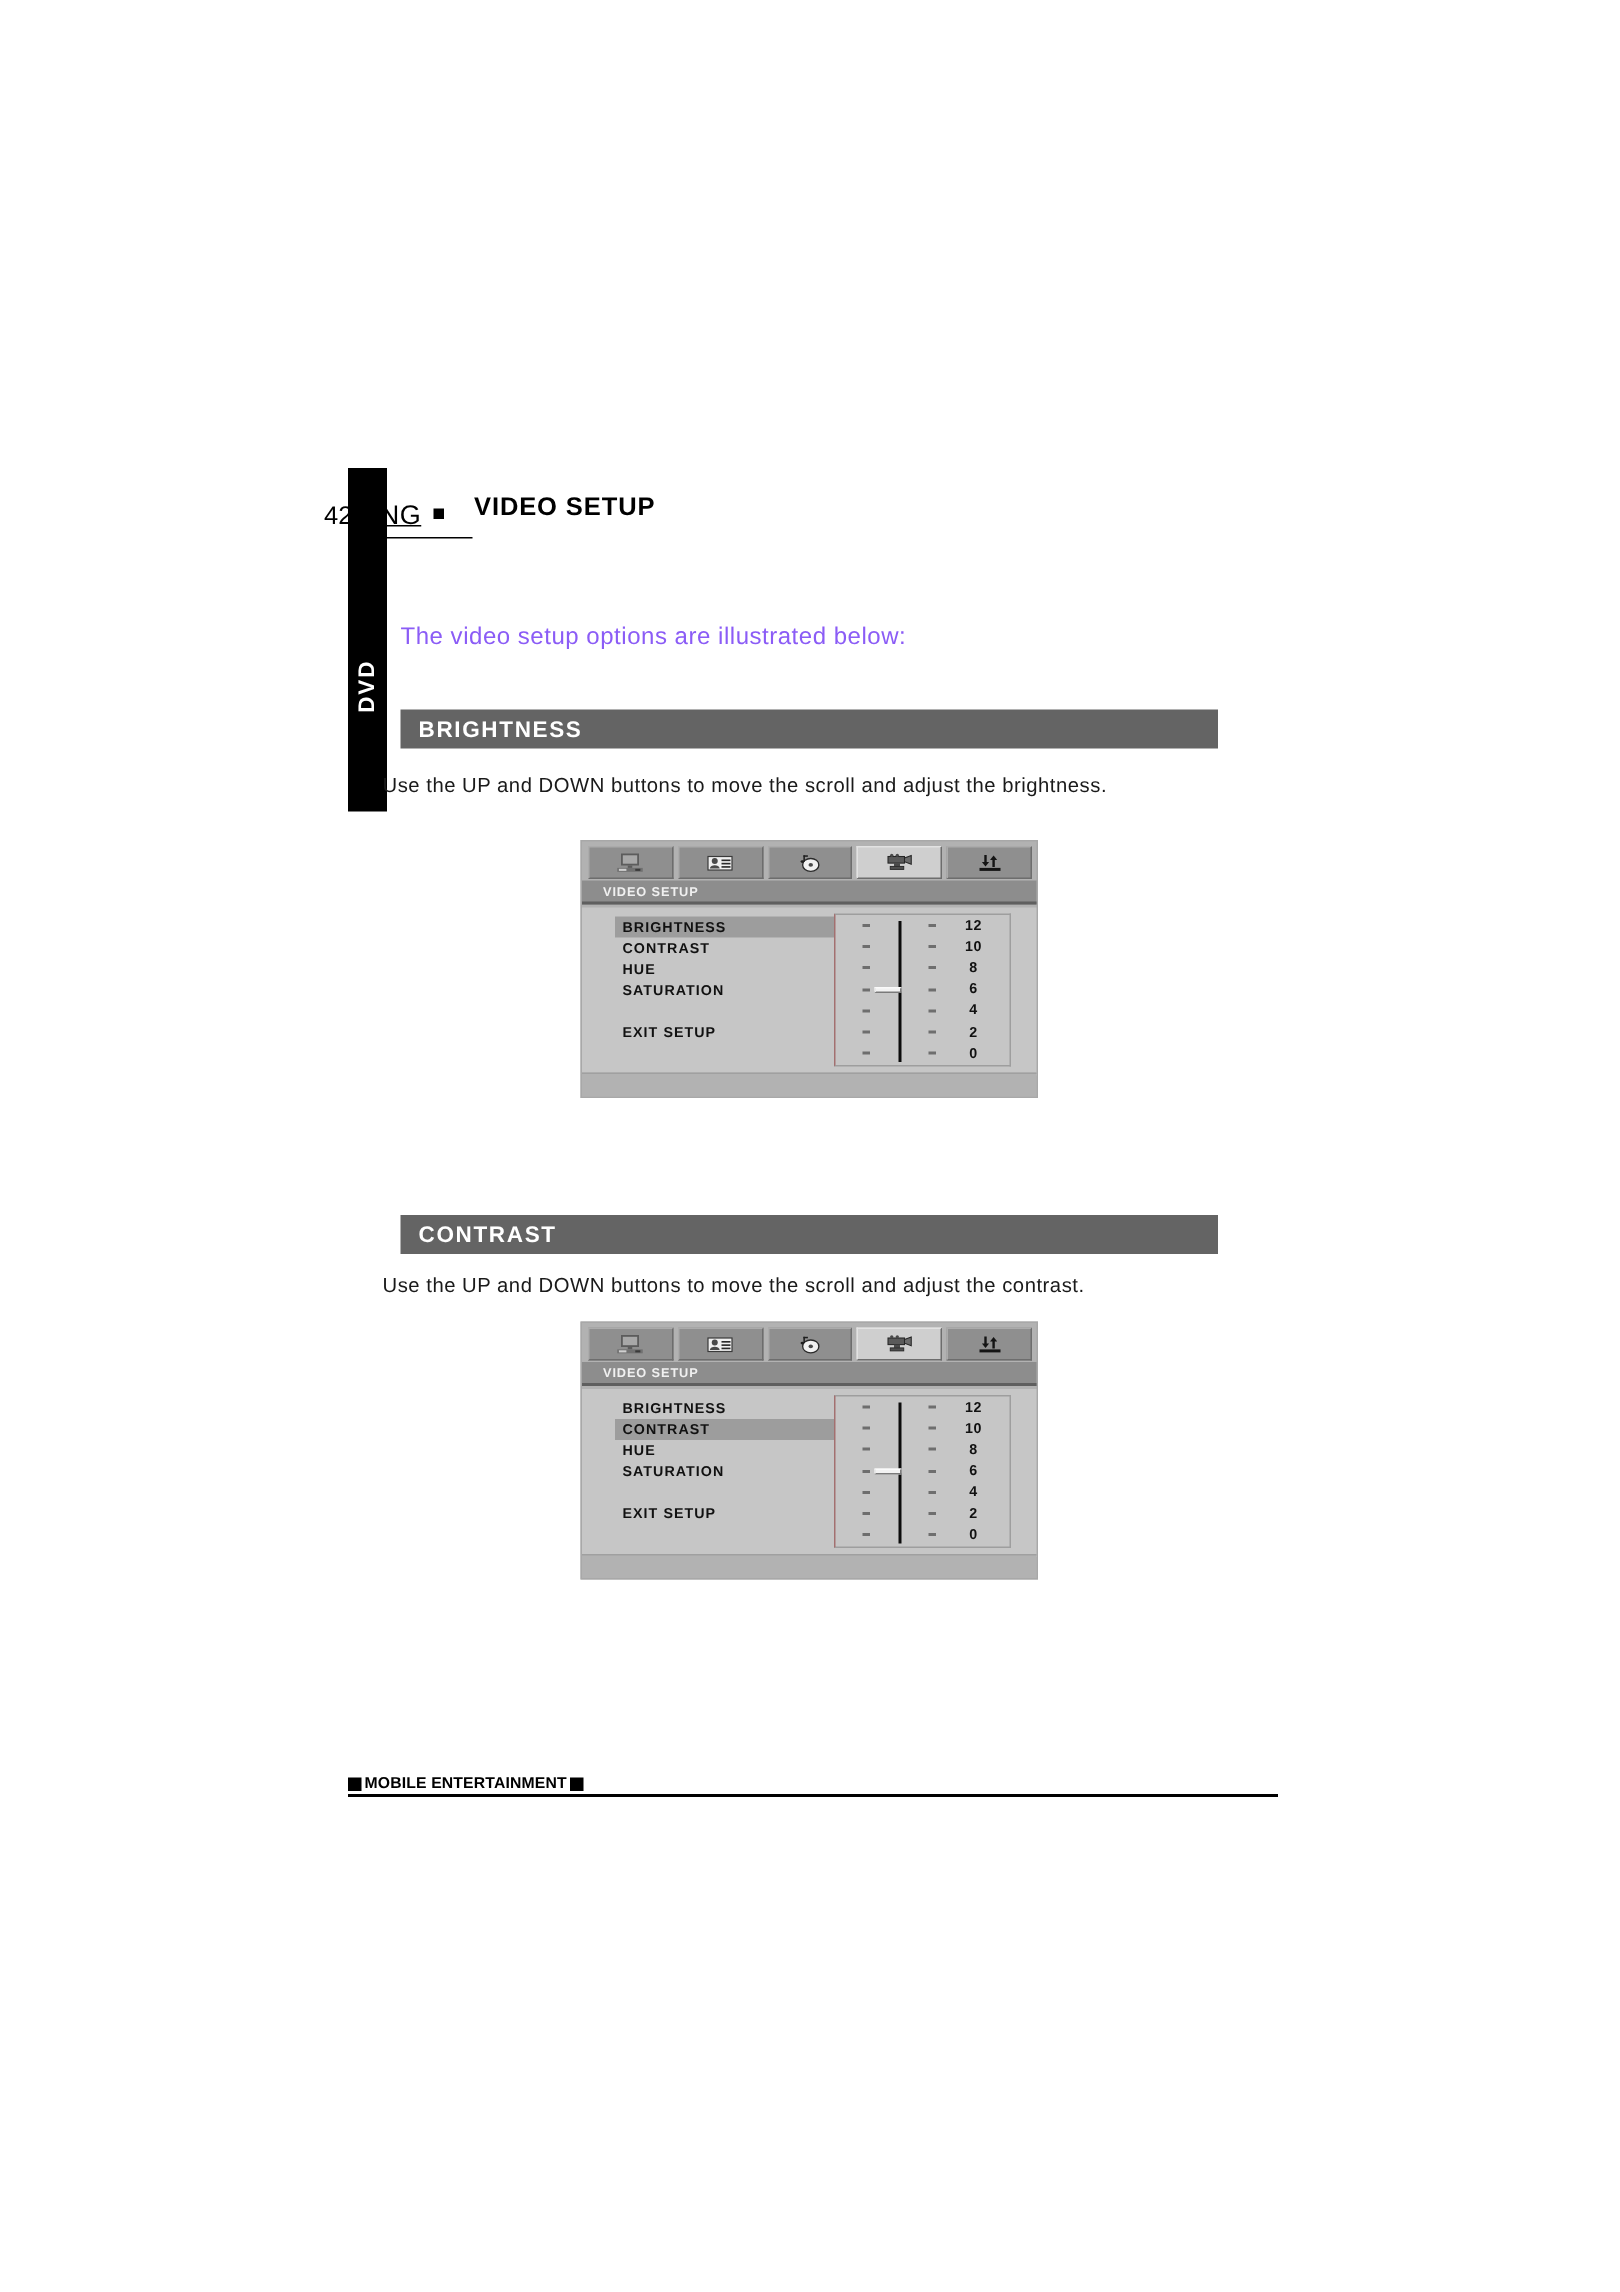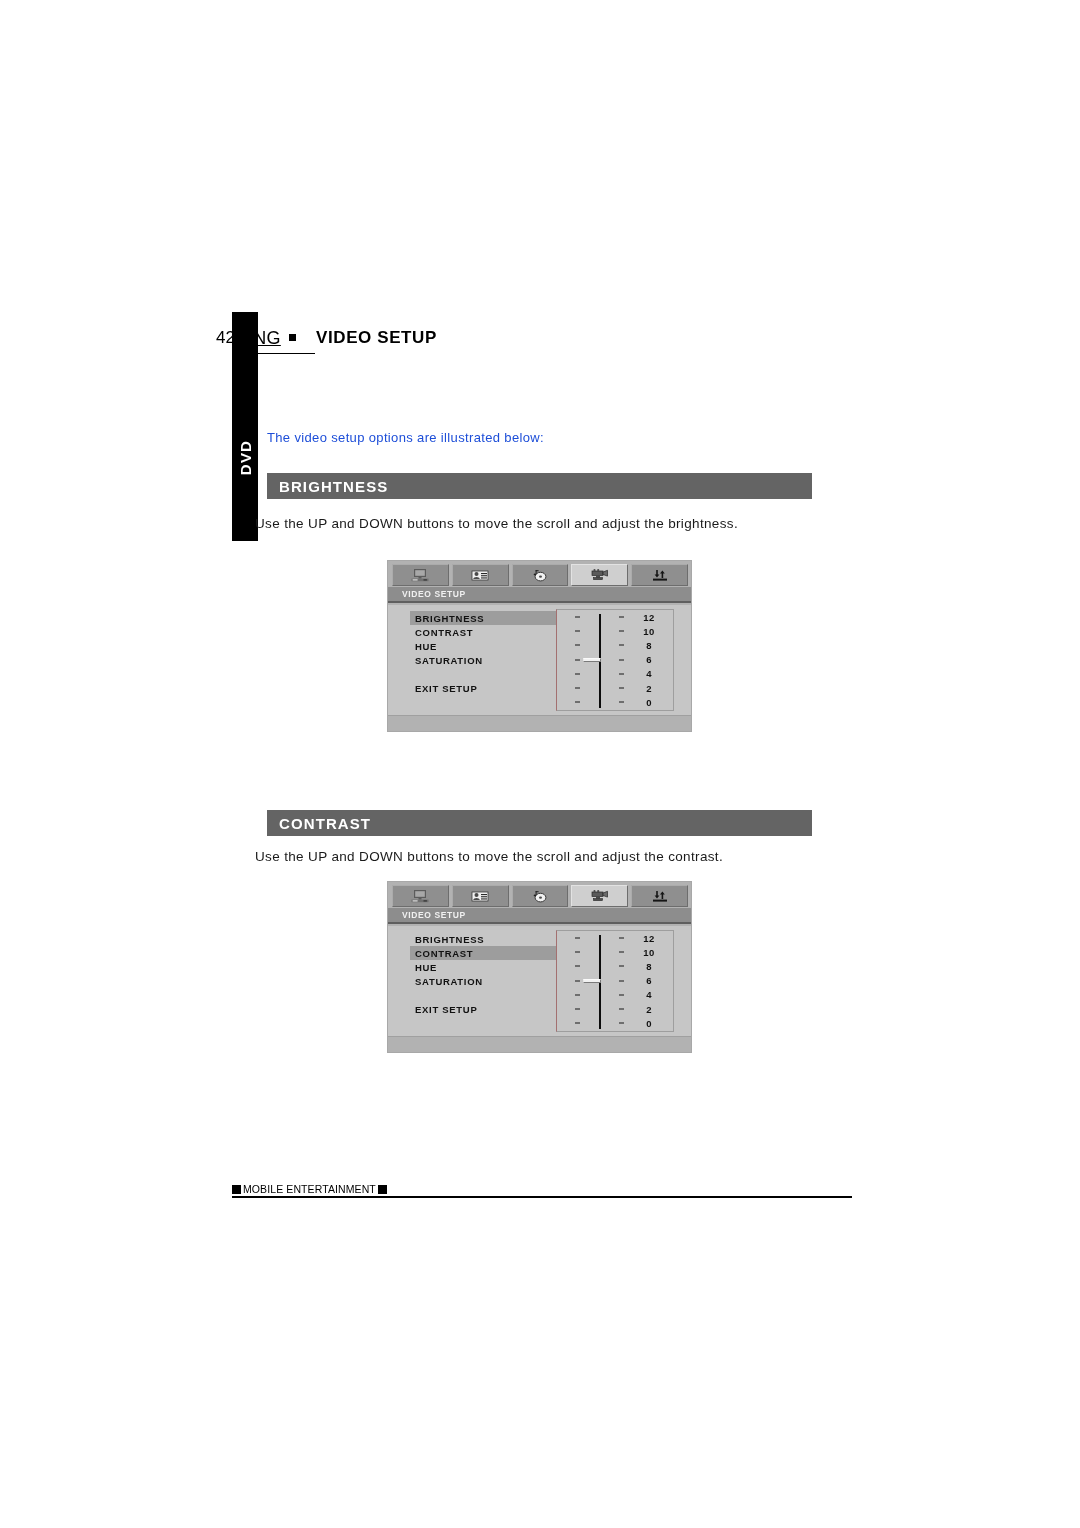--- a/index.html
+++ b/index.html
@@ -34,21 +34,21 @@
     transform: rotate(-90deg);
     transform-origin: center center;
   }
 
   
   .page-header {
     position: absolute;
     left: 216px; top: 328px;
     height: 26px;
     display: flex;
-    align-items: flex-start;
+    align-items: flex-end;
   }
   .page-num {
     font-size: 17px;
     color: #000;
     margin-right: 6px;
   }
   .eng-wrap {
     position: relative;
     display: flex;
     align-items: baseline;
@@ -77,24 +77,24 @@
     position: absolute;
     left: 316px; top: 328px;
     font-size: 17px;
     font-weight: bold;
     letter-spacing: 0.6px;
   }
 
   
   .intro {
     position: absolute;
-    left: 267px; top: 430px;
-    font-size: 13px;
+    left: 267px; top: 416px;
+    font-size: 16px;
     letter-spacing: 0.35px;
-    color: #1d4ed8;
+    color: #8b5cf6;
     white-space: nowrap;
   }
 
   
   .bar {
     position: absolute;
     left: 267px;
     width: 545px; height: 26px;
     background: #646464;
     display: flex;
@@ -275,21 +275,21 @@
     left: 232px; top: 1183px;
     display: flex;
     align-items: center;
   }
   .foot-sq {
     width: 9px; height: 9px;
     background: #000;
   }
   .foot-text {
     font-size: 10.5px;
-    font-weight: normal;
+    font-weight: bold;
     letter-spacing: 0.1px;
     margin: 0 2px;
     color: #000;
     text-align: right;
   }
   .foot-rule {
     position: absolute;
     left: 232px; top: 1196px;
     width: 620px; height: 1.5px;
     background: #000;

